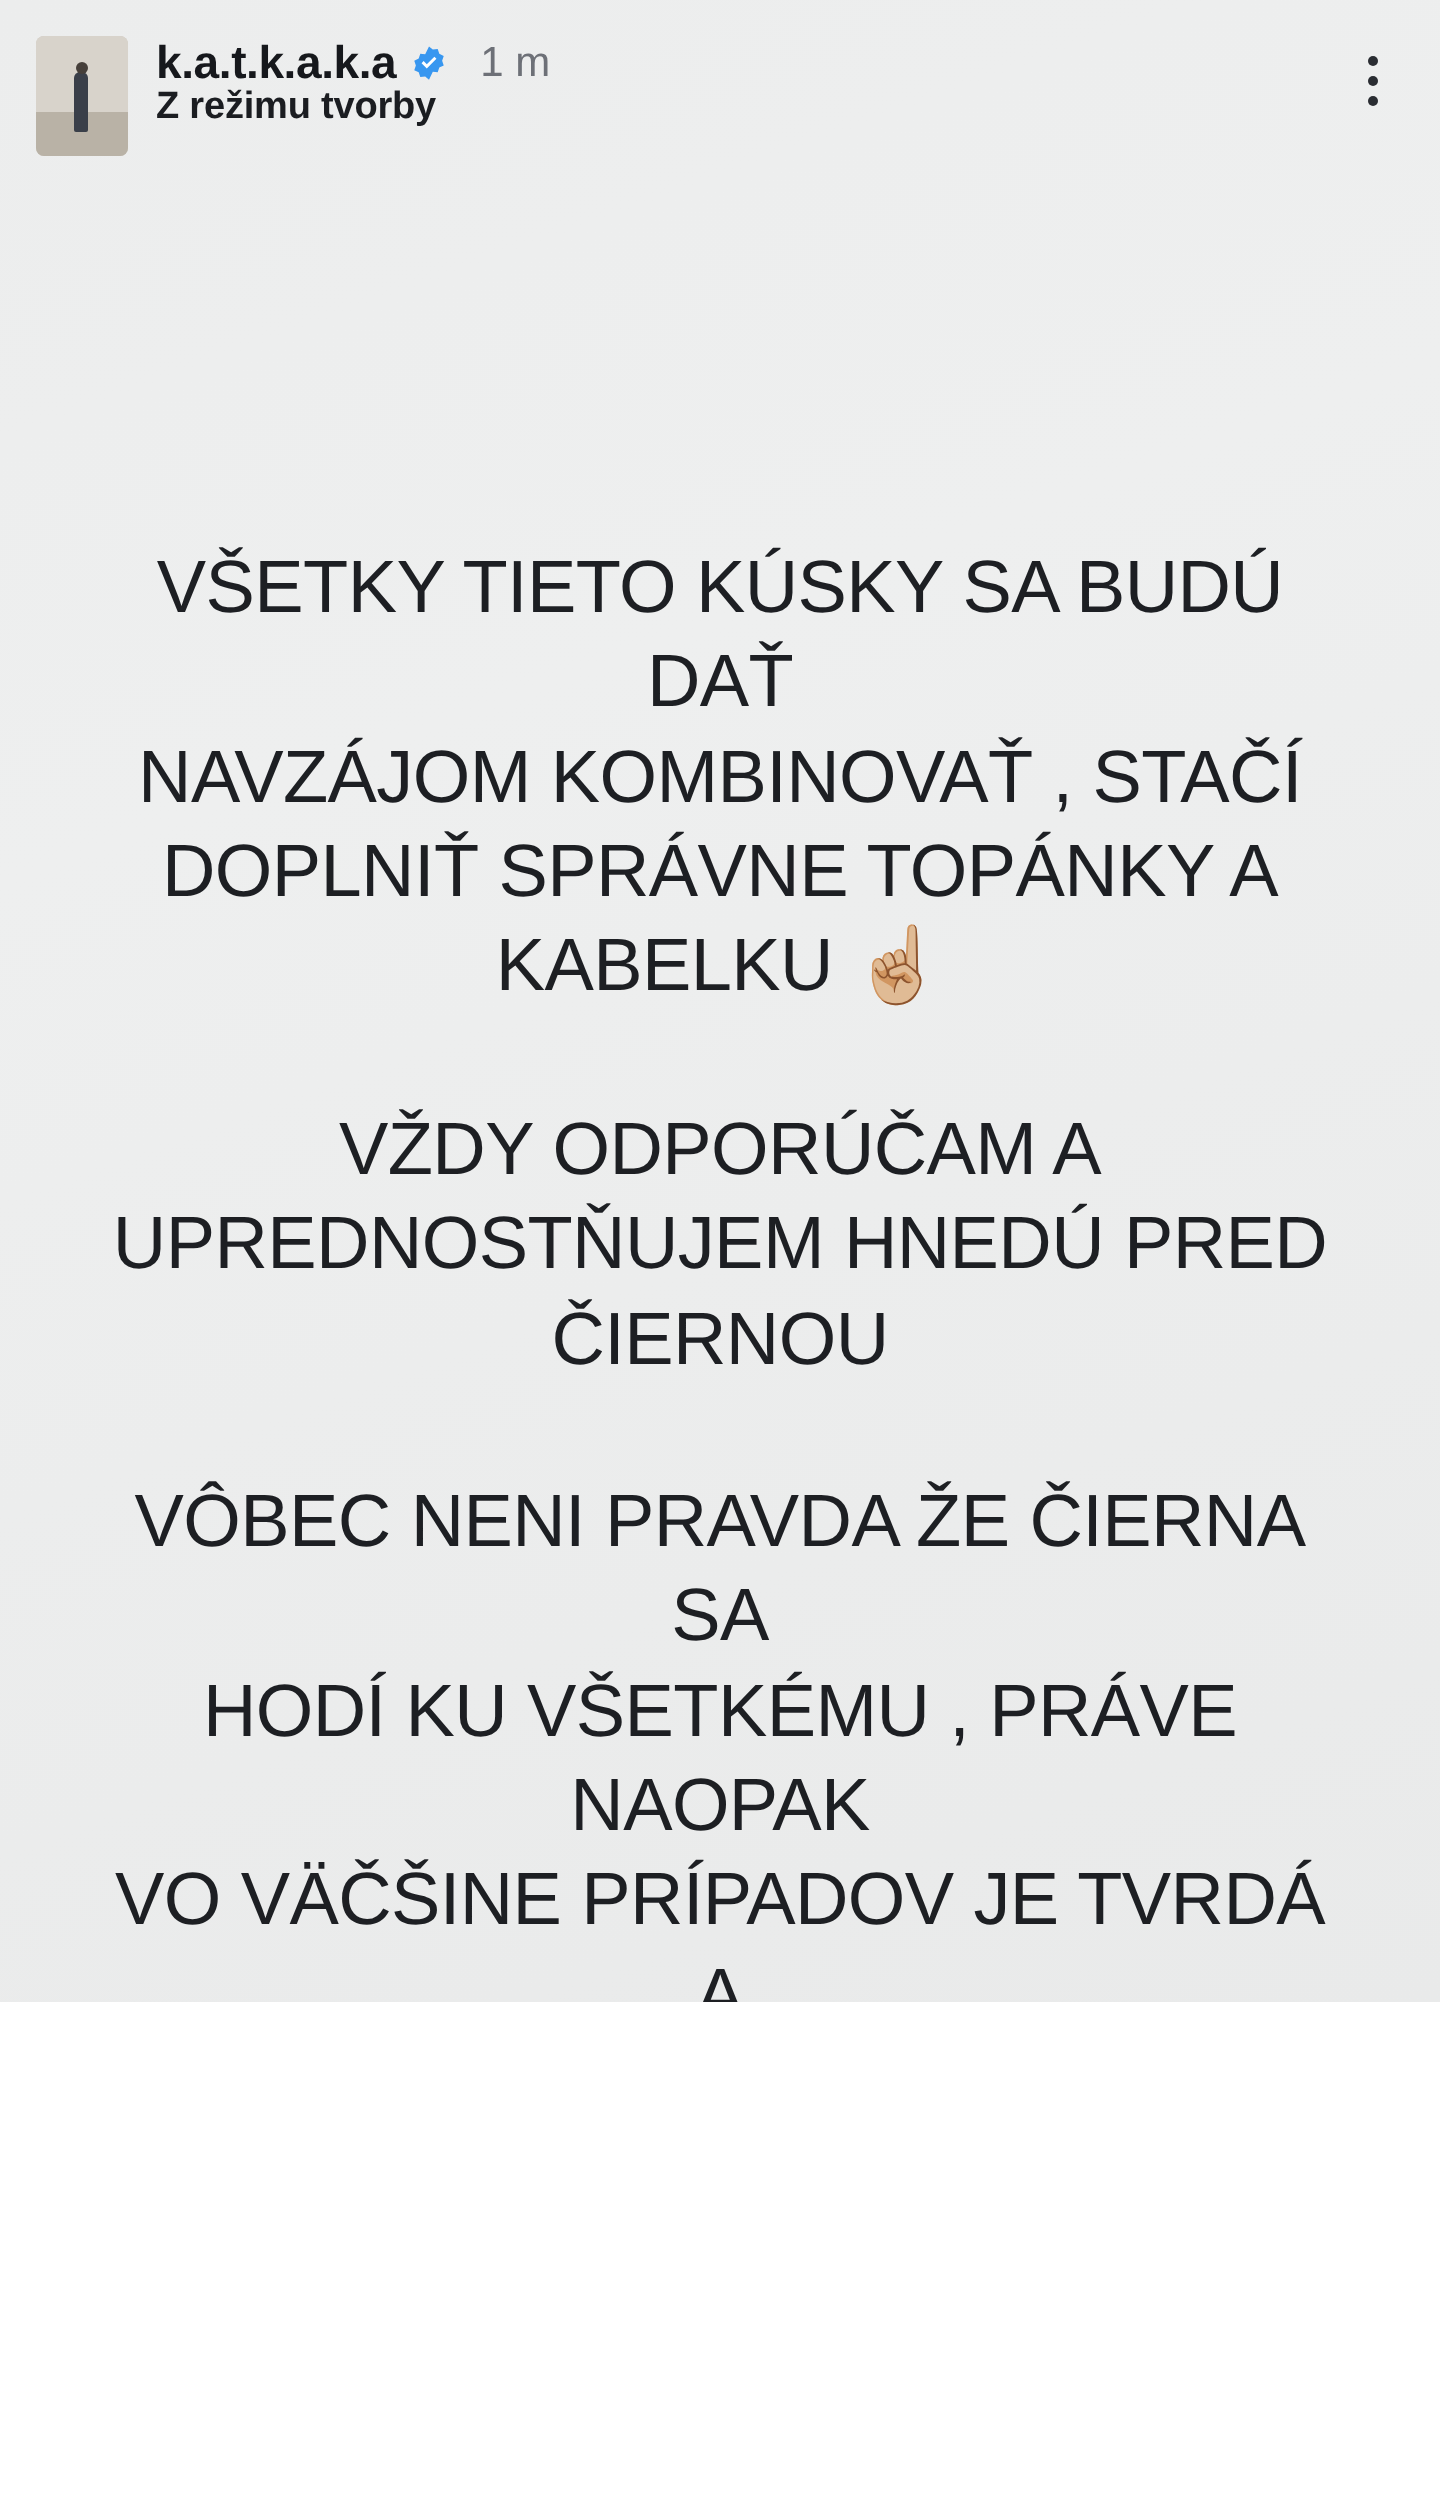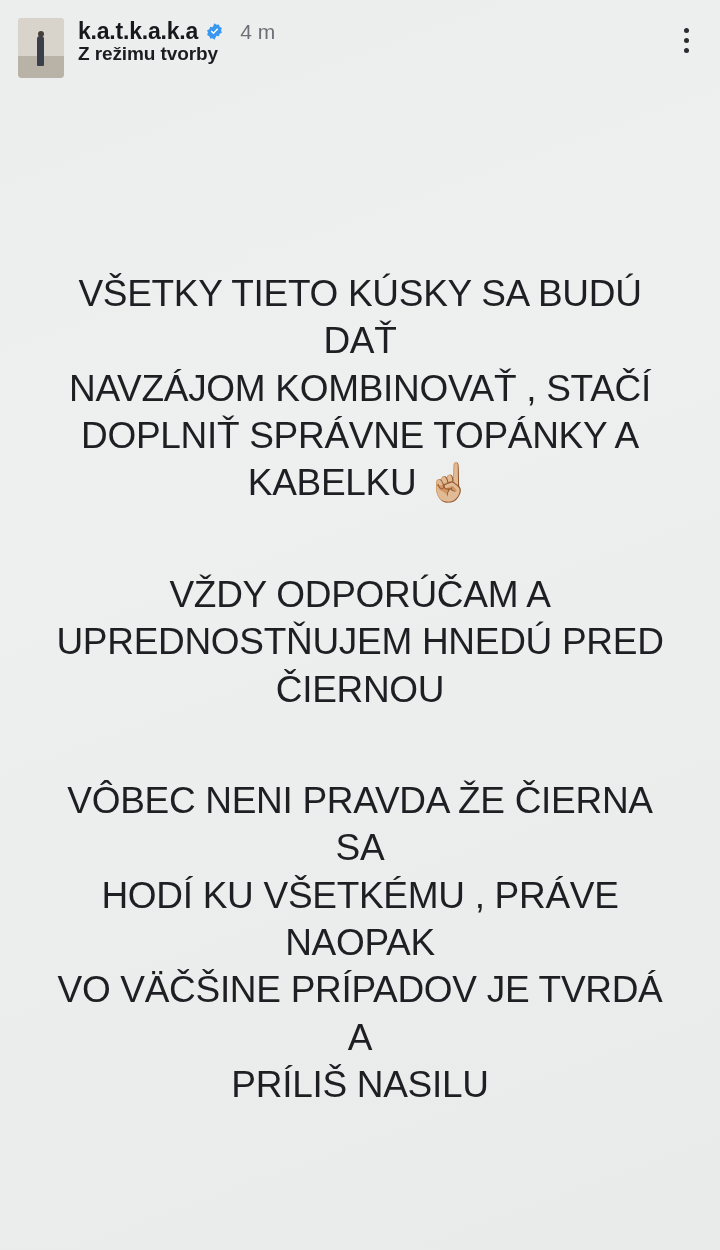--- a/index.html
+++ b/index.html
@@ -7,21 +7,21 @@
     padding: 0;
     background: #ffffff;
   }
   body {
     font-family: "Liberation Sans", sans-serif;
     -webkit-font-smoothing: antialiased;
   }
   .story {
     position: relative;
     width: 720px;
-    height: 1250px;
+    height: 1001px;
     overflow: hidden;
     background: linear-gradient(160deg, #eceded 0%, #eeefef 35%, #eceded 60%, #e9eaea 100%);
   }
 
   
   .story-header {
     position: absolute;
     top: 0;
     left: 0;
     right: 0;
@@ -143,21 +143,21 @@
   }
   .para {
     font-size: 37px;
     line-height: 1.28;
     color: #1d1f23;
     letter-spacing: -0.3px;
     font-weight: normal;
     white-space: pre-wrap;
   }
   .para + .para {
-    margin-top: 64px;
+    margin-top: 44px;
   }
 </style>
 </head>
 <body>
 
 <div class="story">
 
   <div class="story-header">
 
     <div class="avatar">
@@ -169,21 +169,21 @@
 
     <div class="header-text">
       <div class="header-line1">
         <span class="username">k.a.t.k.a.k.a</span>
         <span class="verified">
           <svg width="19" height="19" viewBox="0 0 24 24" aria-hidden="true">
             <path fill="#3897f0" d="M12 1.5l2.4 2.0 3.1-.4 1.0 3.0 2.8 1.4-1.0 3.0 1.0 3.0-2.8 1.4-1.0 3.0-3.1-.4L12 22.5l-2.4-2.0-3.1.4-1.0-3.0L2.7 16.5l1.0-3.0-1.0-3.0 2.8-1.4 1.0-3.0 3.1.4z"></path>
             <path fill="#ffffff" d="M10.6 15.4L7.3 12.1l1.3-1.3 2.0 2.0 4.8-4.8 1.3 1.3z"></path>
           </svg>
         </span>
-        <span class="timestamp">4 m</span>
+        <span class="timestamp">1 m</span>
       </div>
       <div class="header-sub">Z režimu tvorby</div>
     </div>
 
     <div class="menu-dots">
       <span></span>
       <span></span>
       <span></span>
     </div>
   </div>

